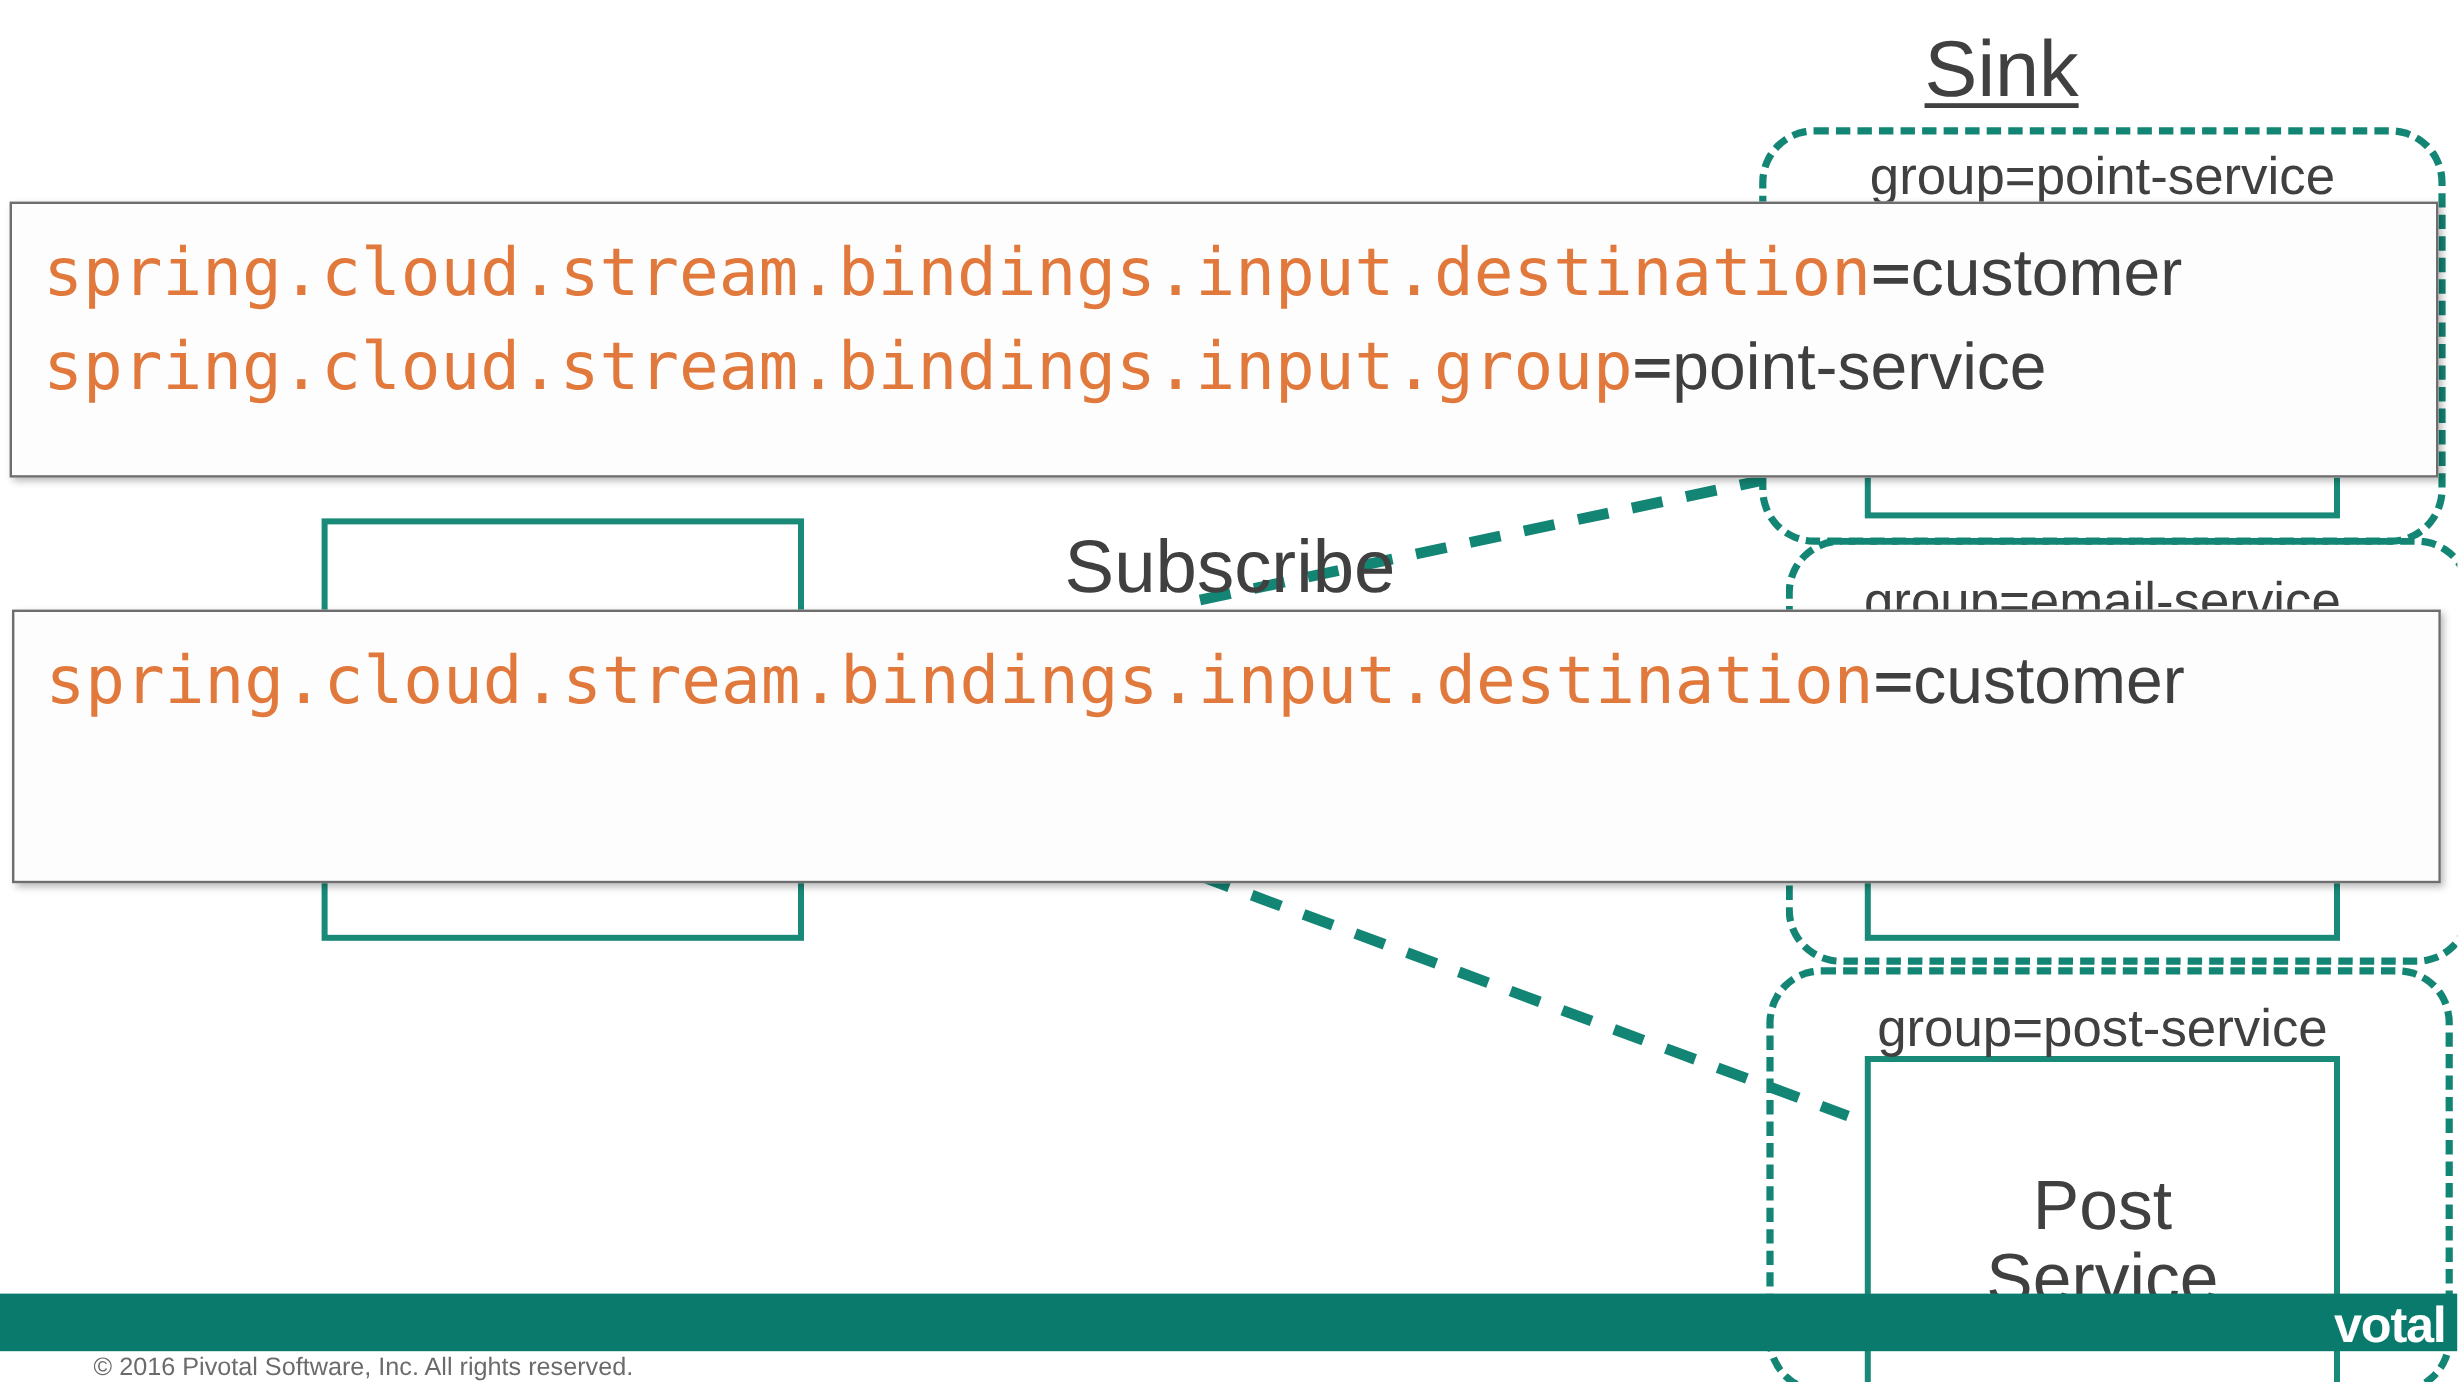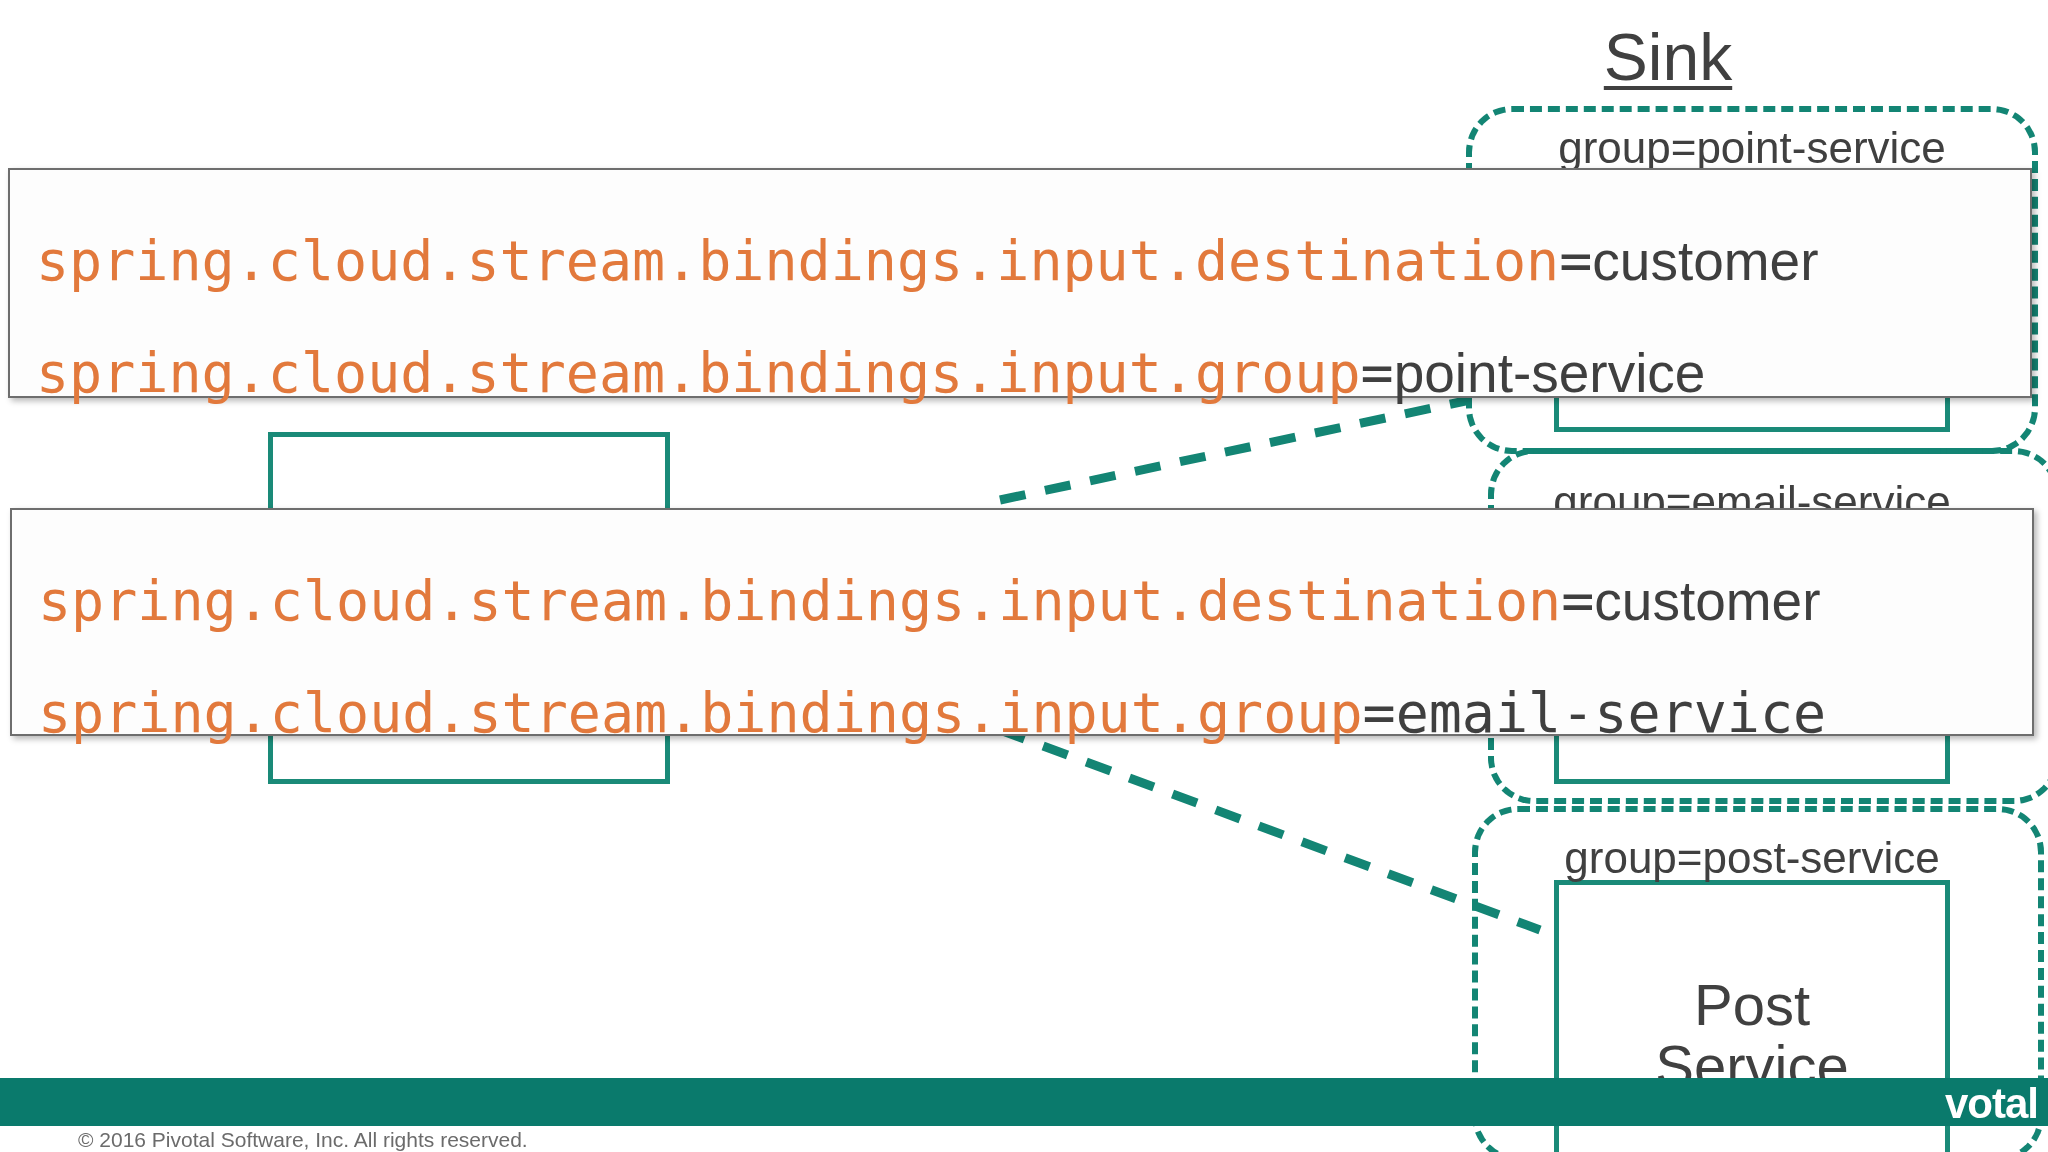--- a/index.html
+++ b/index.html
@@ -108,21 +108,20 @@
     z-index: 5;
   }
   #code-box-1 { left: 8px;  top: 168px; width: 2024px; height: 230px; }
   #code-box-2 { left: 10px; top: 508px; width: 2024px; height: 228px; }
 
   .code-line {
     white-space: pre;
     font-size: 55px;
     line-height: 1.42;
     letter-spacing: 0px;
-    margin-top: 34px;
   }
   .code-key {
     font-family: "DejaVu Sans Mono", monospace;
     color: #e2793c;
   }
   .code-eq {
     font-family: "DejaVu Sans Mono", monospace;
     color: #3f3f3f;
   }
   .code-val-prop {
@@ -204,31 +203,31 @@
     <div class="group-box" id="group-post"></div>
     <div class="service-box" id="box-post-service">
       <span>
         <span>Post</span><br>
         <span>Service</span>
       </span>
     </div>
     <div class="group-label" id="label-post">group=post-service</div>
 
     <div class="section-title underlined" id="title-sink">Sink</div>
+    <div class="section-title" id="title-subscribe">Subscribe</div>
   </div>
 
   <div id="footer-bar"></div>
   <div id="footer-logo">votal</div>
 
   <div class="code-box" id="code-box-1">
     <div class="code-line"><span class="code-key">spring.cloud.stream.bindings.input.destination</span><span class="code-eq">=</span><span class="code-val-prop">customer</span></div>
     <div class="code-line"><span class="code-key">spring.cloud.stream.bindings.input.group</span><span class="code-eq">=</span><span class="code-val-prop">point-service</span></div>
   </div>
 
   <div class="code-box" id="code-box-2">
     <div class="code-line"><span class="code-key">spring.cloud.stream.bindings.input.destination</span><span class="code-eq">=</span><span class="code-val-prop">customer</span></div>
-    <div class="code-line"><span class="code-key">spring.cloud.stream.bindings.input.group</span><span class="code-eq">=</span><span class="code-val-mono">email-service</span></div>
   </div>
 
   <div id="footer-copyright">© 2016 Pivotal Software, Inc. All rights reserved.</div>
   <div id="slide-number"></div>
 
 </div>
 
 </body></html>

